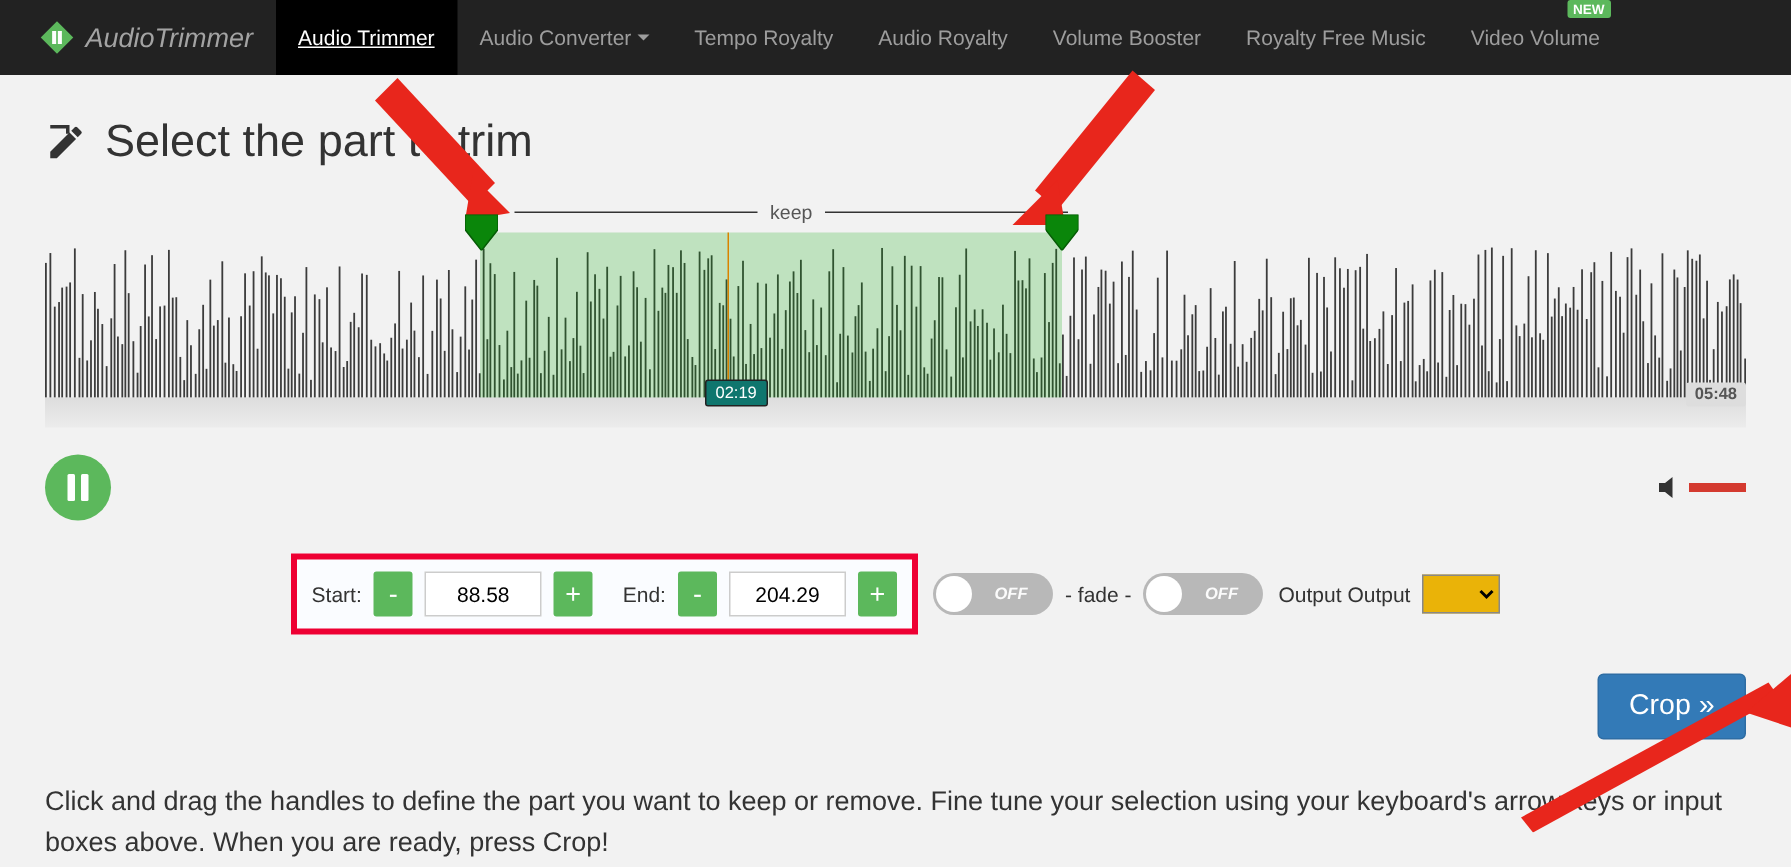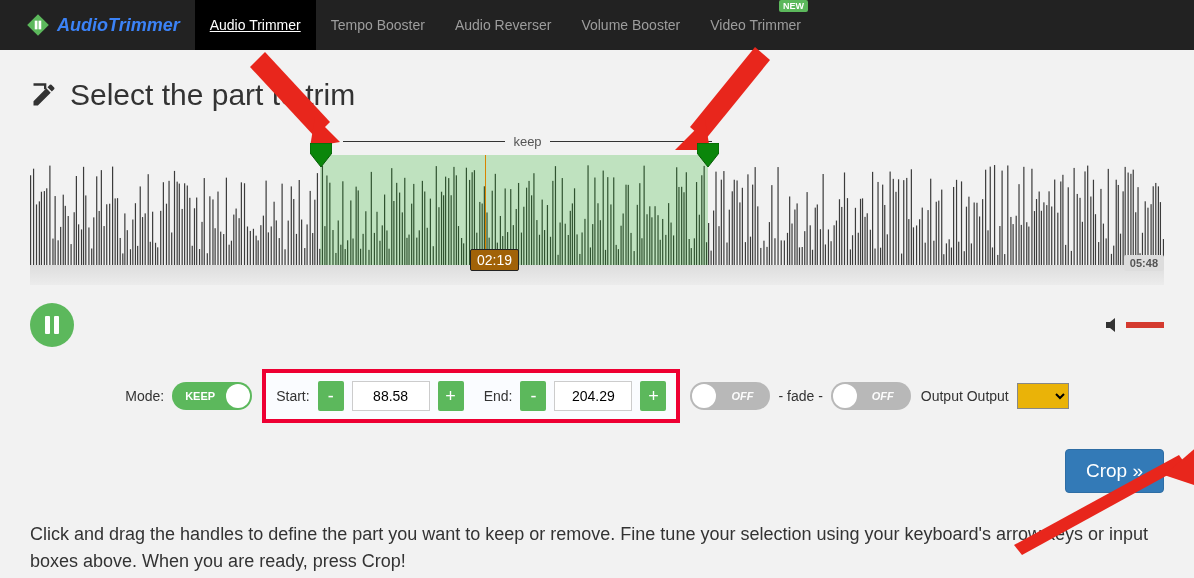--- a/index.html
+++ b/index.html
@@ -1,40 +1,40 @@
 <!DOCTYPE html>
 <html><head>
 <meta charset="utf-8">
 <style>
   * { box-sizing: border-box; margin: 0; padding: 0; }
   html, body { width: 1194px; height: 578px; overflow: hidden; font-family: "Helvetica Neue", Arial, sans-serif; background: #f2f2f2; color:#333; }
   
   .nav { display:flex; align-items:center; background:#222; height:50px; padding:0 18px 0 25px; font-size:14px; color:#9d9d9d; }
   .logo { display:flex; align-items:center; gap:6px; margin-right:15px; }
-  .logo-text { color:#3b82f6; font-weight:700; font-size:18px; font-style:italic; }
+  .logo-text { color:#a3a3a3; font-weight:400; font-size:18px; font-style:italic; }
   .nav-items { display:flex; height:100%; }
   .nav-item { display:flex; align-items:center; padding:0 15px; height:100%; cursor:pointer; position:relative; }
   .nav-item.active { background:#000; color:#fff;text-decoration:underline; }
   .nav-item.new::before { content:attr(data-newtext); position:absolute; top:0; right:8px; font-size:9px; font-weight:700; color:#fff; background:#5cb85c; padding:1px 4px; border-radius:2px; }
   .caret { margin-left:4px; width:0; height:0; border-left:4px solid transparent; border-right:4px solid transparent; border-top:4px solid #9d9d9d; }
   
   .page { padding:28px 30px 0 30px; position:relative; }
   h2 { font-size:30px; font-weight:400; color:#333; display:flex; align-items:center; gap:12px; margin-bottom:22px; }
   
   .keepbar { display:flex; align-items:center; justify-content:space-between; margin:0 10px 0 305px; width:385px; font-size:13px; color:#555; }
   .keepline { flex:1; height:1px; background:#333; margin:0 8px; }
   
   .wave-wrap { position:relative; height:130px; margin-top:6px; }
   .waveform { position:absolute; inset:0; }
   .select-region { position:absolute; left:290px; width:388px; top:0; bottom:20px; background:rgba(8,167,8,0.22); }
   .handle { position:absolute; top:-12px; width:22px; height:24px; }
   .handle.left { left:280px; }
   .handle.right { left:667px; }
   .playhead { position:absolute; left:455px; top:0; bottom:20px; width:1px; background:#d98300; }
-  .timebadge { position:absolute; left:440px; bottom:14px; background:#a16207; color:#fff; font-size:14px; padding:2px 6px; border-radius:2px; border:1px solid #222;text-align:center; }
+  .timebadge { position:absolute; left:440px; bottom:14px; background:#0f766e; color:#fff; font-size:11px; padding:2px 6px; border-radius:2px; border:1px solid #222;text-align:center; }
   .totaltime { position:absolute; right:0; bottom:14px; background:#ddd; color:#555; font-size:11px; padding:2px 6px; border-radius:2px;font-weight:bold; }
   .ground { position:absolute; left:0; right:0; bottom:0; height:20px; background:linear-gradient(#cfcfcf,#e8e8e8); opacity:.6;}
   
   .row1 { display:flex; align-items:center; justify-content:space-between; margin-top:18px; }
   .pause-btn { width:44px; height:44px; border-radius:50%; background:#5cb85c; display:flex; align-items:center; justify-content:center; gap:4px; cursor:pointer;}
   .pause-btn span { width:5px; height:18px; background:#fff; border-radius:1px; }
   .vol { display:flex; align-items:center; gap:4px; }
   .vol-bar { width:38px; height:6px; background:#d43a2f; }
   
   .row2 { display:flex; align-items:center; gap:10px; margin-top:22px; font-size:14px; justify-content:center; }
@@ -70,30 +70,37 @@
       <rect x="9" y="8" width="2.5" height="8" fill="#fff"></rect>
       <rect x="12.5" y="8" width="2.5" height="8" fill="#fff"></rect>
     </svg>
     <span class="logo-text">AudioTrimmer</span>
   </div>
   <div class="nav-items">
     <div class="nav-item active">
         <span>Audio Trimmer</span>
       </div>
     <div class="nav-item">
-        <span>Tempo Booster</span>
+        <span>Audio Converter</span>
+        <span class="caret"></span>
       </div>
     <div class="nav-item">
-        <span>Audio Reverser</span>
+        <span>Tempo Royalty</span>
+      </div>
+    <div class="nav-item">
+        <span>Audio Royalty</span>
       </div>
     <div class="nav-item">
         <span>Volume Booster</span>
       </div>
+    <div class="nav-item">
+        <span>Royalty Free Music</span>
+      </div>
     <div class="nav-item new" data-newtext="NEW">
-        <span>Video Trimmer</span>
+        <span>Video Volume</span>
       </div>
   </div>
 </div>
 
 <div class="page">
 
   <svg class="arrow" style="left:240px; top:-8px;" width="100" height="120">
     <defs>
         <linearGradient id="r1">
           <stop offset="0" stop-color="#ff2a2a"></stop>
@@ -590,27 +597,20 @@
       </div>
     <div class="vol">
       <svg width="16" height="14" viewBox="0 0 16 14">
         <polygon points="0,4 4,4 9,0 9,14 4,10 0,10" fill="#333"></polygon>
       </svg>
       <div class="vol-bar"></div>
     </div>
   </div>
 
   <div class="row2">
-    <div class="grp">
-      <span class="label">Mode:</span>
-      <div class="toggle on">
-        <span class="txt">KEEP</span>
-        <span class="knob"></span>
-      </div>
-    </div>
 
     <div class="startend redbox">
       <span class="label">Start:</span>
       <div class="nudge">-</div>
       <input class="numfield" value="88.58" style="">
       <div class="nudge">+</div>
 
       <span class="label" style="margin-left:12px">End:</span>
       <div class="nudge">-</div>
       <input class="numfield" value="204.29" style="">

